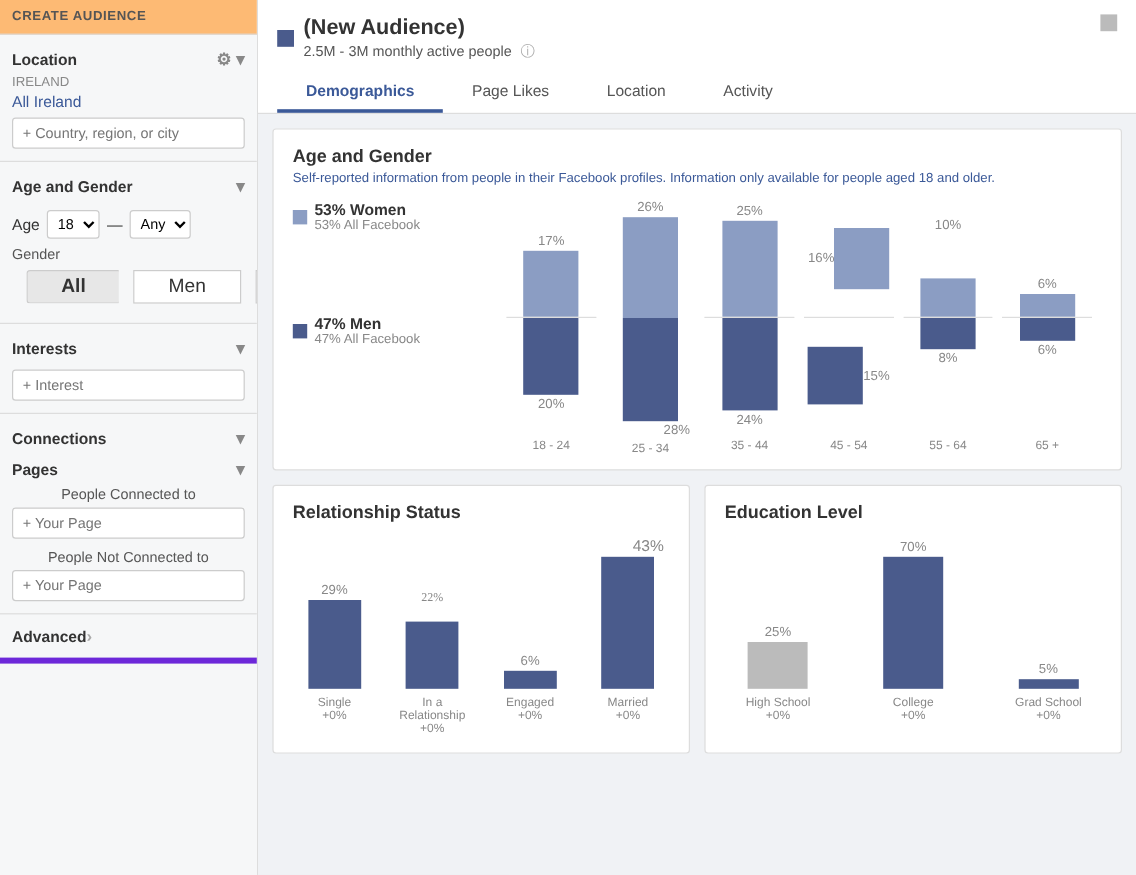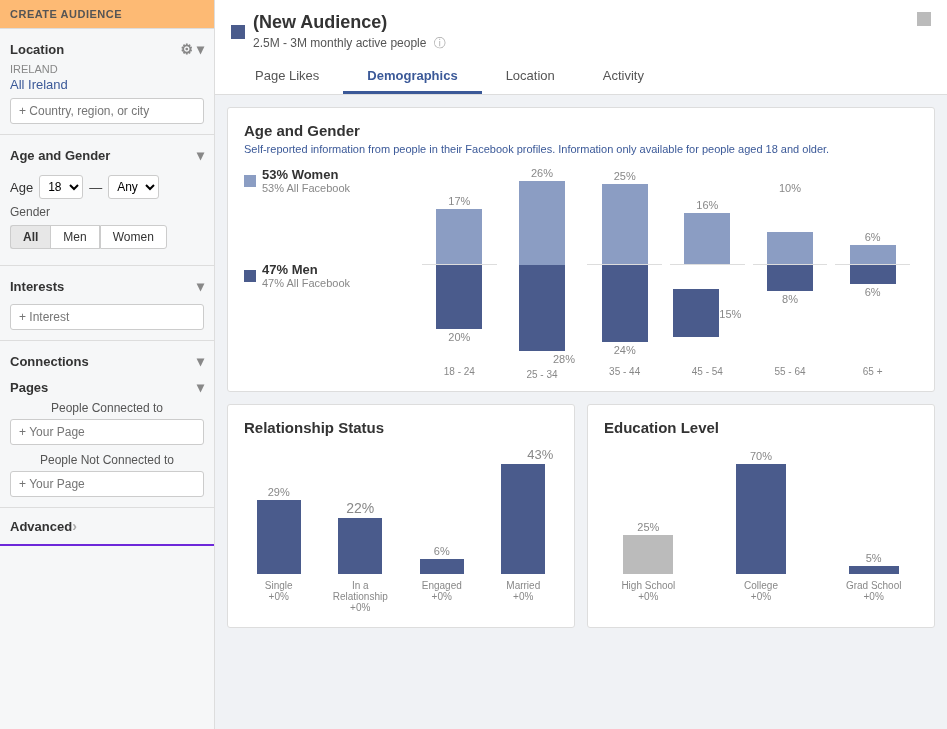--- a/index.html
+++ b/index.html
@@ -56,40 +56,41 @@
       border: 1px solid #ccc;
       border-radius: 3px;
       padding: 3px 4px;
       font-size: 12px;
       background: #fff;
       cursor: pointer;
     }
     .gender-row { display: flex; gap: 0; margin: 6px 0; }
     .gender-btn {
       border: 1px solid #ccc;
-      padding: 4px 12px;
-      font-size: 12px;
+      padding: 4px 28px;
+      font-size: 16px;
       background: #fff;
       cursor: pointer;
       color: #333;
+      margin-left: 12px;
     }
     .gender-btn:first-child { border-radius: 3px 0 0 3px; border-right: none; }
     .gender-btn:last-child { border-radius: 0 3px 3px 0; }
     .gender-btn.active { background: #e7e7e7; font-weight: bold; }
     .interest-input { margin-top: 4px; }
     .people-connected { font-size: 12px; color: #555; margin-bottom: 4px; text-align: center; }
     .advanced-row {
       display: flex;
       justify-content: flex-start;
       align-items: center;
       font-size: 13px;
       font-weight: bold;
       color: #333;
       padding: 10px;
-      border-bottom: 2px solid #6d28d9;
+      border-bottom: 5px solid #6d28d9;
       cursor: pointer;
     }
     .chevron-right { color: #aaa; font-size: 14px; }
 
     
     #main {
       flex: 1;
       overflow-y: auto;
       background: #f0f2f5;
       padding: 0;
@@ -268,22 +269,22 @@
             <span>2.5M - 3M monthly active people</span>
             <span style="margin-left:4px;color:#aaa;">ⓘ</span>
           </div>
         </div>
       </div>
       <div class="facebook-audience">
         <span class="fb-square"></span>
       </div>
     </div>
     <div class="tabs-row">
+      <div class="tab active">Demographics</div>
       <div class="tab">Page Likes</div>
-      <div class="tab active">Demographics</div>
       <div class="tab">Location</div>
       <div class="tab">Activity</div>
     </div>
   </div>
 
   <div class="content-area">
 
     <div class="card">
       <div class="card-title">Age and Gender</div>
       <div class="card-subtitle">Self-reported information from people in their Facebook profiles. Information only available for people aged 18 and older.</div>
@@ -340,21 +341,21 @@
                   <div style="background: rgb(139, 157, 195); width: 46px; height: 80px;"></div>
                 </div>
                 <div style="width: 100%; height: 1px; background: rgb(221, 221, 221);"></div>
                 <div style="display: flex; flex-direction: column; align-items: center; justify-content: flex-start; height: 100px;">
                   <div style="background: rgb(74, 91, 140); width: 46px; height: 77px;"></div>
                   <div style="font-size: 11px; color: rgb(136, 136, 136); margin-top: 2px;">24%</div>
                 </div>
                 <div style="font-size: 10px; color: rgb(136, 136, 136); text-align: center; margin-top: 4px; white-space: nowrap;">35 - 44</div>
               </div>
               <div style="display: flex; flex-direction: column; align-items: center; flex: 1 1 0%;">
-                <div style="display: flex; flex-direction: column; align-items: center; justify-content: flex-end; height: 100px;">
+                <div style="display: flex; flex-direction: row; align-items: center; justify-content: flex-end; height: 100px;">
                   <div style="font-size: 11px; color: rgb(136, 136, 136); margin-bottom: 2px;">16%</div>
                   <div style="background: rgb(139, 157, 195); width: 46px; height: 51px;"></div>
                 </div>
                 <div style="width: 100%; height: 1px; background: rgb(221, 221, 221);"></div>
                 <div style="display: flex; flex-direction: row; align-items: center; justify-content: flex-start; height: 100px;">
                   <div style="background: rgb(74, 91, 140); width: 46px; height: 48px;"></div>
                   <div style="font-size: 11px; color: rgb(136, 136, 136); margin-top: 2px;">15%</div>
                 </div>
                 <div style="font-size: 10px; color: rgb(136, 136, 136); text-align: center; margin-top: 4px; white-space: nowrap;">45 - 54</div>
               </div>
@@ -390,21 +391,21 @@
     <div class="two-col">
 
       <div class="card">
         <div class="card-title">Relationship Status</div>
         <div id="relationshipChart" style="display:flex;align-items:flex-end;gap:12px;height:130px;margin-top:10px;padding-bottom:2px;">
             <div style="display: flex; flex-direction: column; align-items: center; justify-content: flex-end; flex: 1 1 0%;">
               <div style="font-size: 11px; color: rgb(136, 136, 136); margin-bottom: 2px;">29%</div>
               <div style="background: rgb(74, 91, 140); width: 44px; height: 74px;"></div>
             </div>
             <div style="display: flex; flex-direction: column; align-items: center; justify-content: flex-end; flex: 1 1 0%;">
-              <div style="font-size: 14px; color: rgb(136, 136, 136); margin-bottom: 2px;">22%</div>
+              <div style="font-size: 10px; color: rgb(136, 136, 136); margin-bottom: 14px; font-family: Liberation Serif, serif;">22%</div>
               <div style="background: rgb(74, 91, 140); width: 44px; height: 56px;"></div>
             </div>
             <div style="display: flex; flex-direction: column; align-items: center; justify-content: flex-end; flex: 1 1 0%;">
               <div style="font-size: 11px; color: rgb(136, 136, 136); margin-bottom: 2px;">6%</div>
               <div style="background: rgb(74, 91, 140); width: 44px; height: 15px;"></div>
             </div>
             <div style="display: flex; flex-direction: column; align-items: center; justify-content: flex-end; flex: 1 1 0%;">
               <div style="font-size: 13px; color: rgb(136, 136, 136); margin-bottom: 2px; margin-left: 34px;">43%</div>
               <div style="background: rgb(74, 91, 140); width: 44px; height: 110px;"></div>
             </div>

